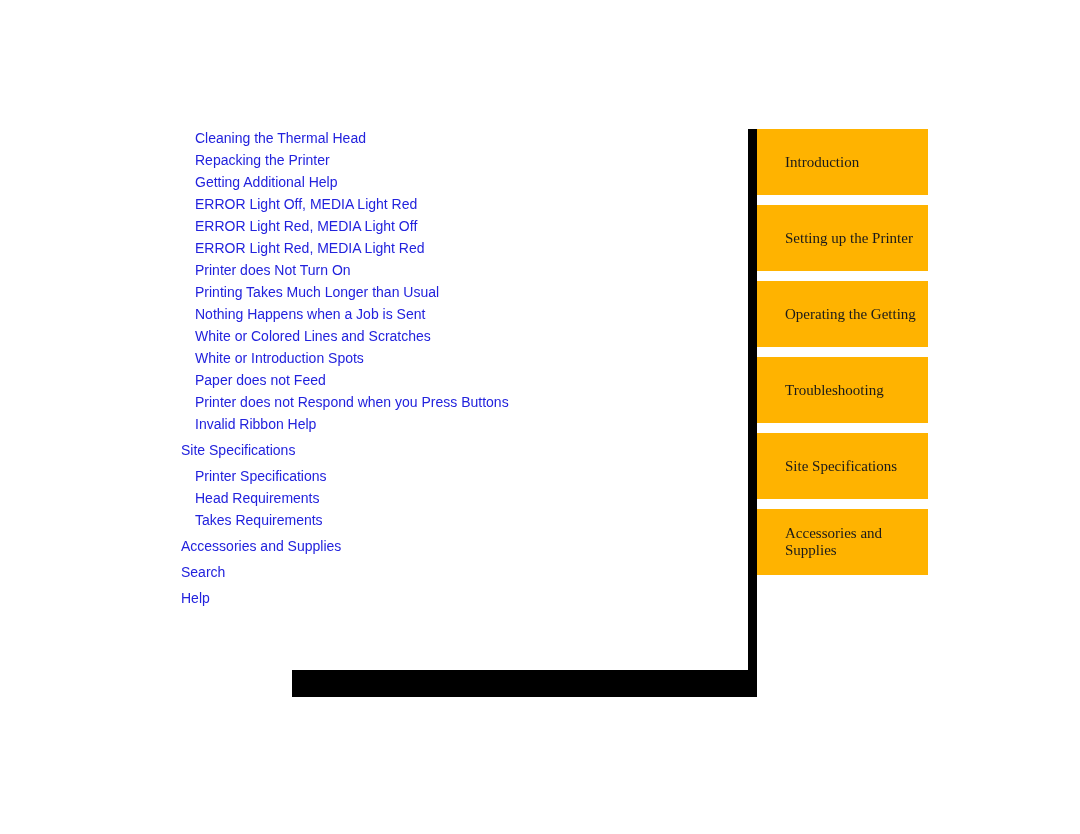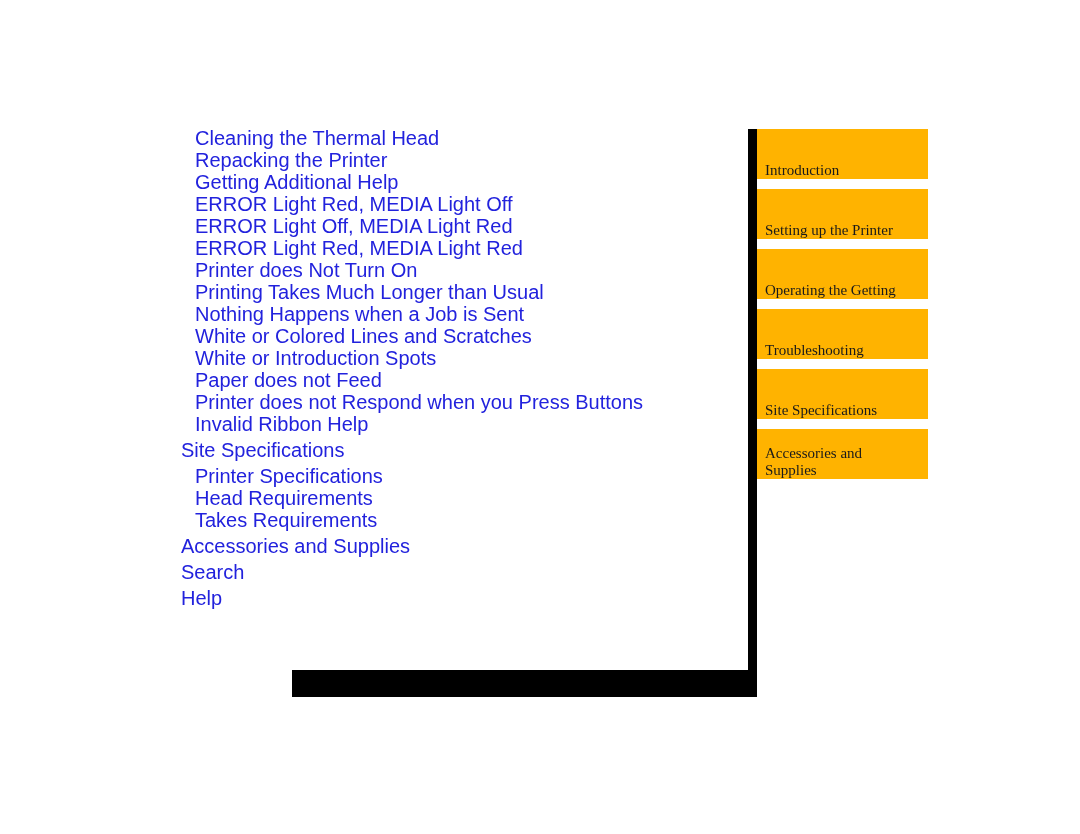--- a/index.html
+++ b/index.html
@@ -48,21 +48,21 @@
   #toc {
     position: absolute;
     left: 181px;
     top: 127px;
     width: 560px;
   }
   .toc-entry {
     display: block;
     color: #2222dd;
     font-family: "Liberation Sans", sans-serif;
-    font-size: 20px;
+    font-size: 14px;
     line-height: 22px;
     white-space: nowrap;
     cursor: pointer;
     text-decoration: none;
   }
   .toc-entry.level-1 {
     margin-left: 0px;
   }
   .toc-entry.level-2 {
     margin-left: 14px;
@@ -76,28 +76,28 @@
 
   
   #tabs {
     position: absolute;
     left: 757px;
     top: 129px;
     width: 171px;
   }
   .tab {
     width: 171px;
-    height: 50px;
+    height: 66px;
     background: #ffb300;
     margin-bottom: 10px;
     box-sizing: border-box;
-    padding-left: 8px;
+    padding-left: 28px;
     display: flex;
     flex-direction: column;
-    justify-content: flex-end;
+    justify-content: center;
     cursor: pointer;
   }
   .tab-label {
     font-family: "Liberation Serif", serif;
     font-size: 15px;
     color: #1a1a1a;
     line-height: 17px;
     white-space: pre-line;
   }
 
@@ -115,22 +115,22 @@
 
 <div id="page">
 
   <div class="frame-vertical"></div>
   <div class="frame-horizontal"></div>
 
   <div id="toc">
       <a class="toc-entry level-2">Cleaning the Thermal Head</a>
       <a class="toc-entry level-2">Repacking the Printer</a>
       <a class="toc-entry level-2">Getting Additional Help</a>
+      <a class="toc-entry level-2">ERROR Light Off, MEDIA Light Red</a>
       <a class="toc-entry level-2">ERROR Light Red, MEDIA Light Off</a>
-      <a class="toc-entry level-2">ERROR Light Off, MEDIA Light Red</a>
       <a class="toc-entry level-2">ERROR Light Red, MEDIA Light Red</a>
       <a class="toc-entry level-2">Printer does Not Turn On</a>
       <a class="toc-entry level-2">Printing Takes Much Longer than Usual</a>
       <a class="toc-entry level-2">Nothing Happens when a Job is Sent</a>
       <a class="toc-entry level-2">White or Colored Lines and Scratches</a>
       <a class="toc-entry level-2">White or Introduction Spots</a>
       <a class="toc-entry level-2">Paper does not Feed</a>
       <a class="toc-entry level-2">Printer does not Respond when you Press Buttons</a>
       <a class="toc-entry level-2">Invalid Ribbon Help</a>
       <a class="toc-entry level-1 gap-before gap-after">Site Specifications</a>

